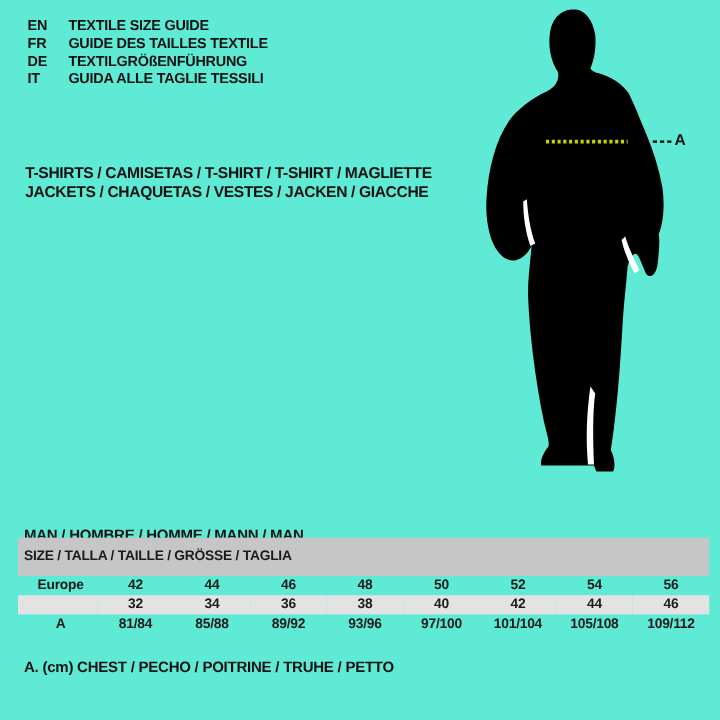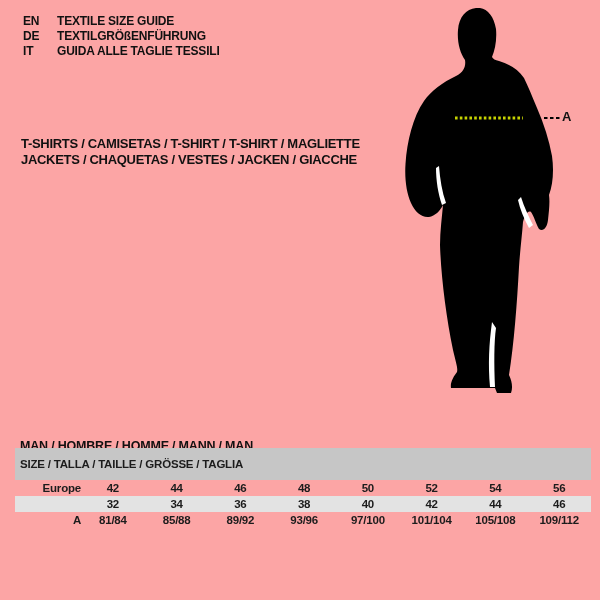--- a/index.html
+++ b/index.html
@@ -1,17 +1,17 @@
 <!DOCTYPE html>
 <html><head>
 <meta charset="utf-8">
 <style>
   html,body { margin:0; padding:0; background:#fff; }
   .canvas {
-    position:relative; width:600px; height:600px; background:#fca5a5;
+    position:relative; width:600px; height:600px; background:#5eead4;
     font-family:"Liberation Sans", sans-serif; color:#111; overflow:hidden;
   }
   
   .lang-block { position:absolute; left:23px; top:14px; }
   .lang-row { display:flex; height:14.7px; align-items:center; }
   .lang-code { width:34px; font-weight:700; font-size:12px; letter-spacing:-0.2px; }
   .lang-label { font-weight:700; font-size:12px; letter-spacing:-0.2px; white-space:nowrap; }
   
   .cat-block { position:absolute; left:21px; top:101px; font-weight:700; font-size:13px;
                line-height:15.5px; letter-spacing:-0.3px; white-space:nowrap;margin-top:35px; }
@@ -21,36 +21,40 @@
   
   .section-title { position:absolute; left:20px; top:439px; font-weight:700;
                    font-size:12.5px; letter-spacing:-0.2px; }
   
   .size-table { position:absolute; left:15px; top:448px; width:576px;
                 border-collapse:collapse; table-layout:fixed;
                 font-size:11.5px; font-weight:700; letter-spacing:-0.2px; color:#1c1c1c; }
   .size-table th { background:#c6c6c6; height:32px; text-align:left; padding:0 0 0 5px;
                    font-weight:700; font-size:11.5px; }
   .size-table td { height:16px; text-align:center; padding:0; }
-  .size-table td.lbl { text-align:right; padding-left:5px; }
+  .size-table td.lbl { text-align:center; padding-left:5px; }
   tr.r-us  { background:#f1f1f1; }
   tr.r-num { background:#e3e3e3; }
   
   .footnote { position:absolute; left:20px; top:549px; font-weight:700;
               font-size:12.5px; letter-spacing:-0.2px; white-space:nowrap; }
 </style>
 </head>
 <body>
 
 <div class="canvas">
 
   <div class="lang-block">
     <div class="lang-row">
       <span class="lang-code">EN</span>
       <span class="lang-label">TEXTILE SIZE GUIDE</span>
+    </div>
+    <div class="lang-row">
+      <span class="lang-code">FR</span>
+      <span class="lang-label">GUIDE DES TAILLES TEXTILE</span>
     </div>
     <div class="lang-row">
       <span class="lang-code">DE</span>
       <span class="lang-label">TEXTILGRÖßENFÜHRUNG</span>
     </div>
     <div class="lang-row">
       <span class="lang-code">IT</span>
       <span class="lang-label">GUIDA ALLE TAGLIE TESSILI</span>
     </div>
   </div>
@@ -145,14 +149,15 @@
         <td>89/92</td>
         <td>93/96</td>
         <td>97/100</td>
         <td>101/104</td>
         <td>105/108</td>
         <td>109/112</td>
       </tr>
     </tbody>
   </table>
 
+  <div class="footnote">A. (cm) CHEST / PECHO / POITRINE / TRUHE / PETTO</div>
 
 </div>
 
 </body></html>

